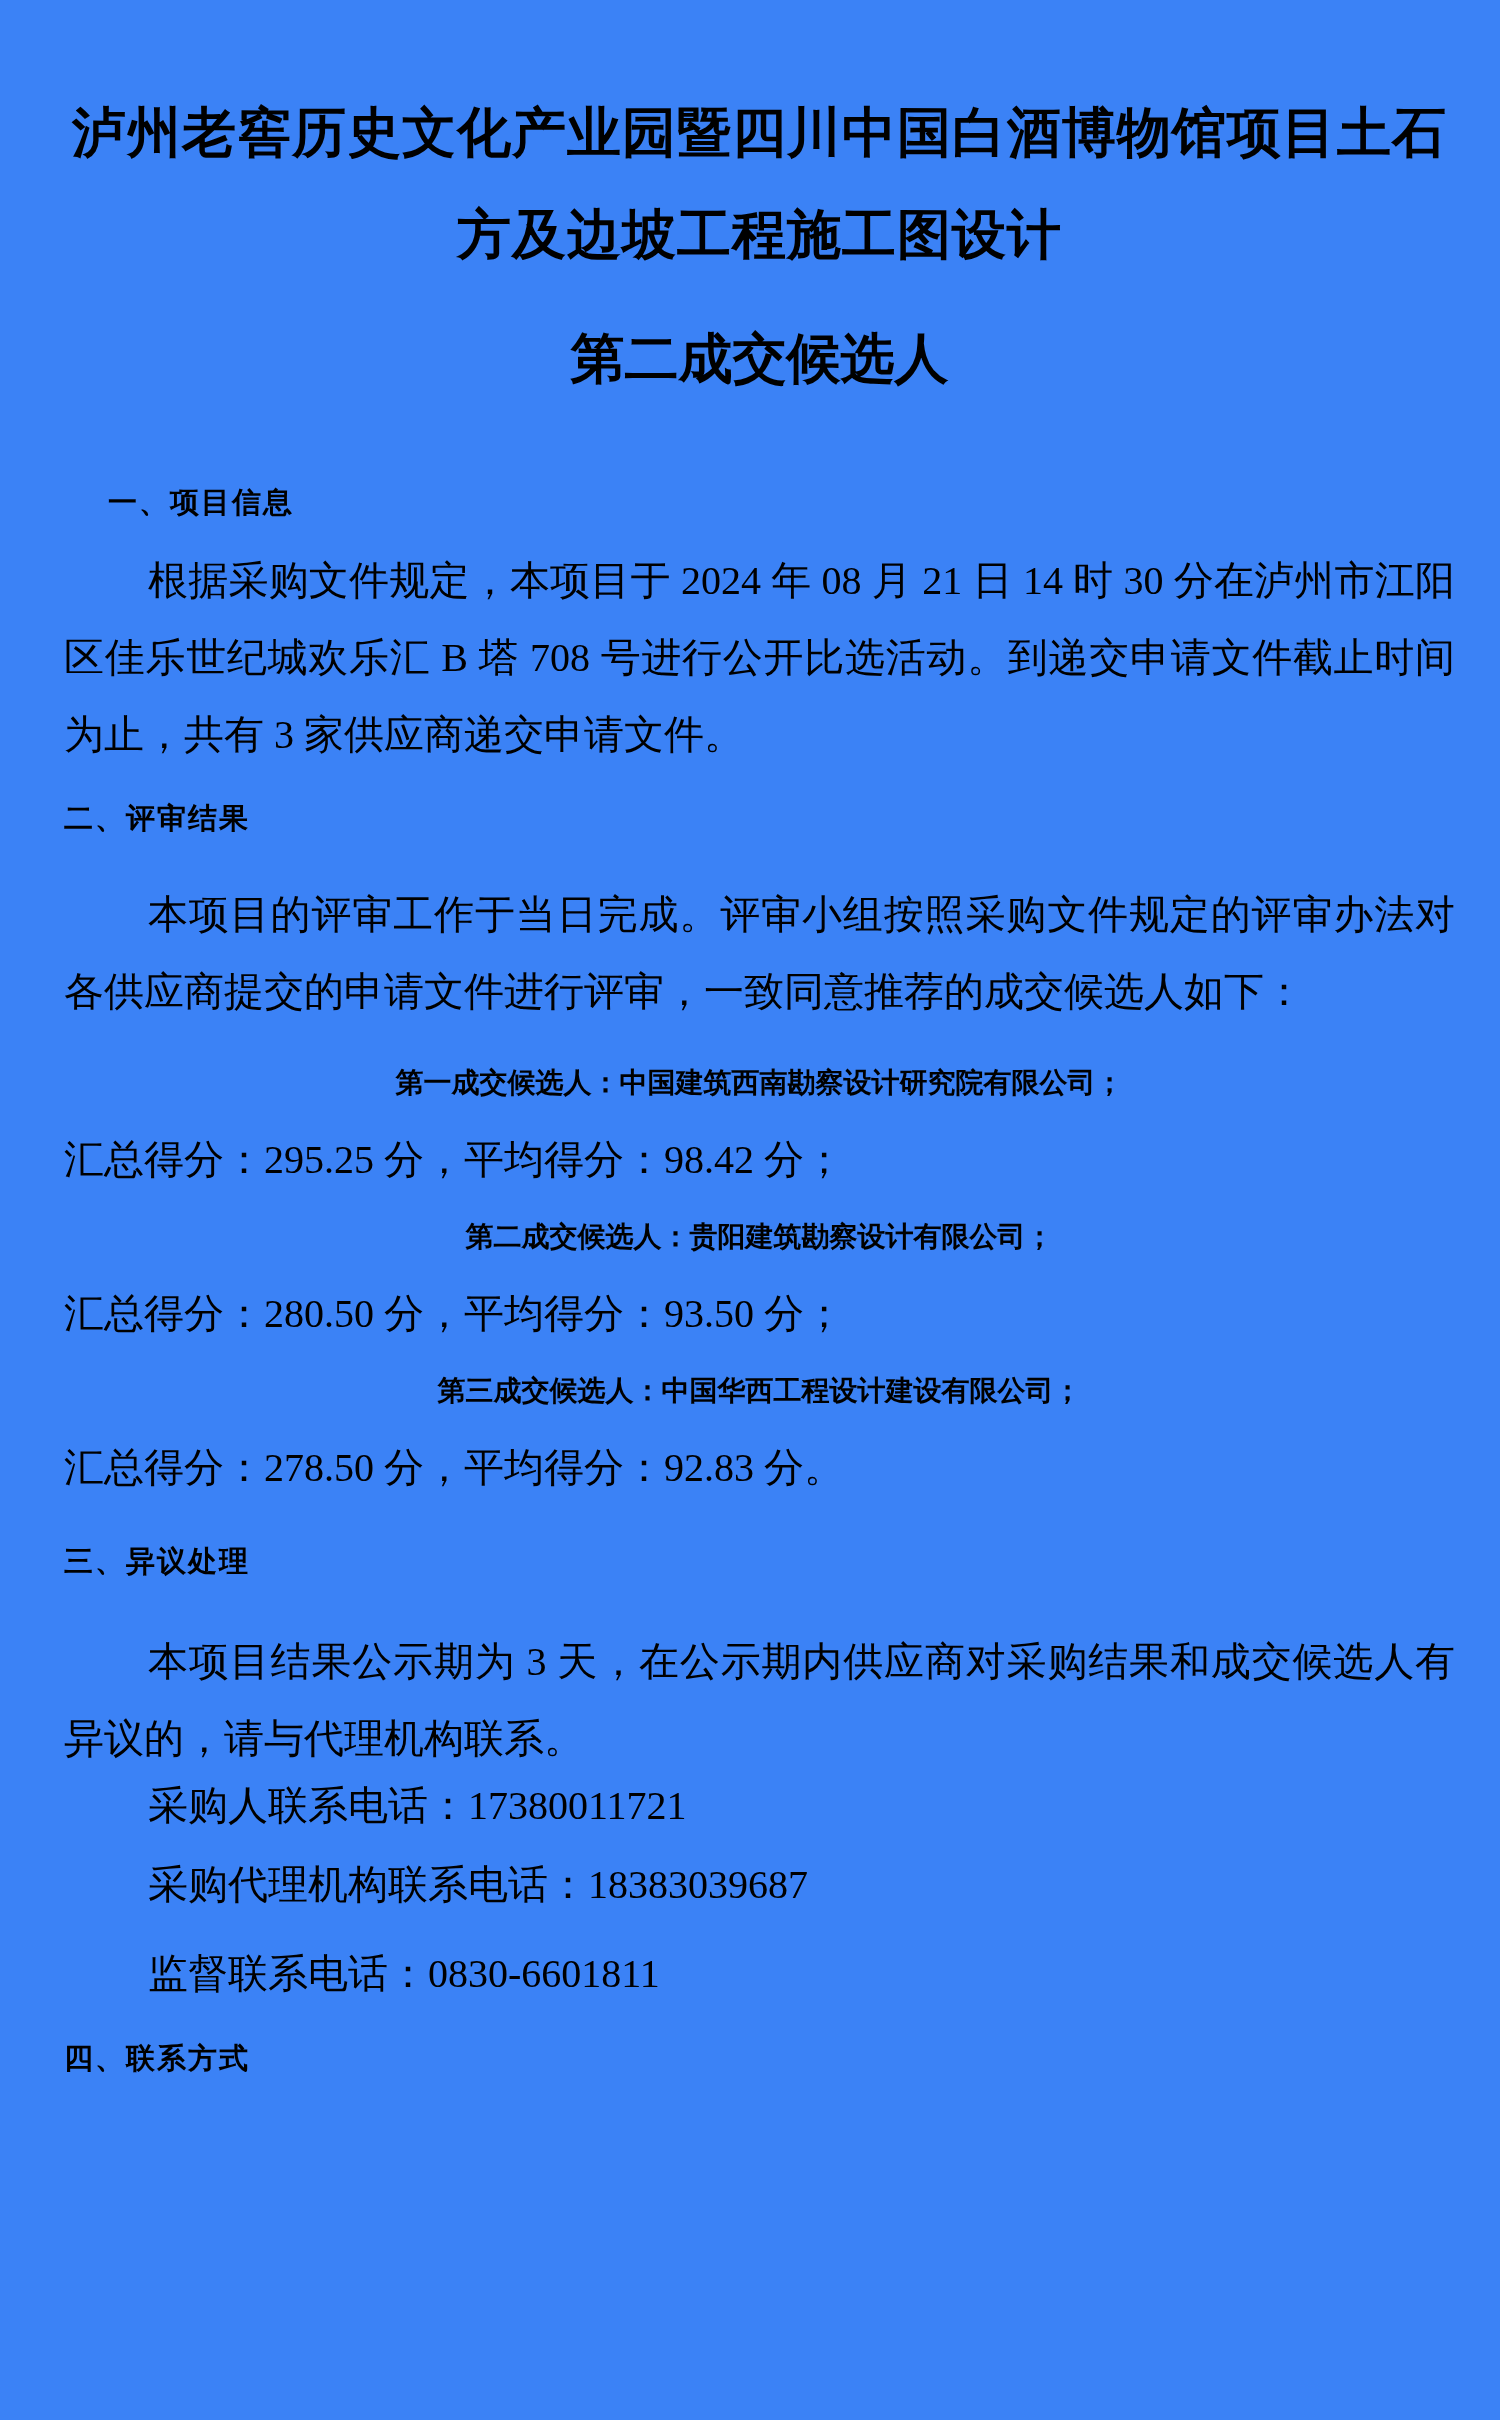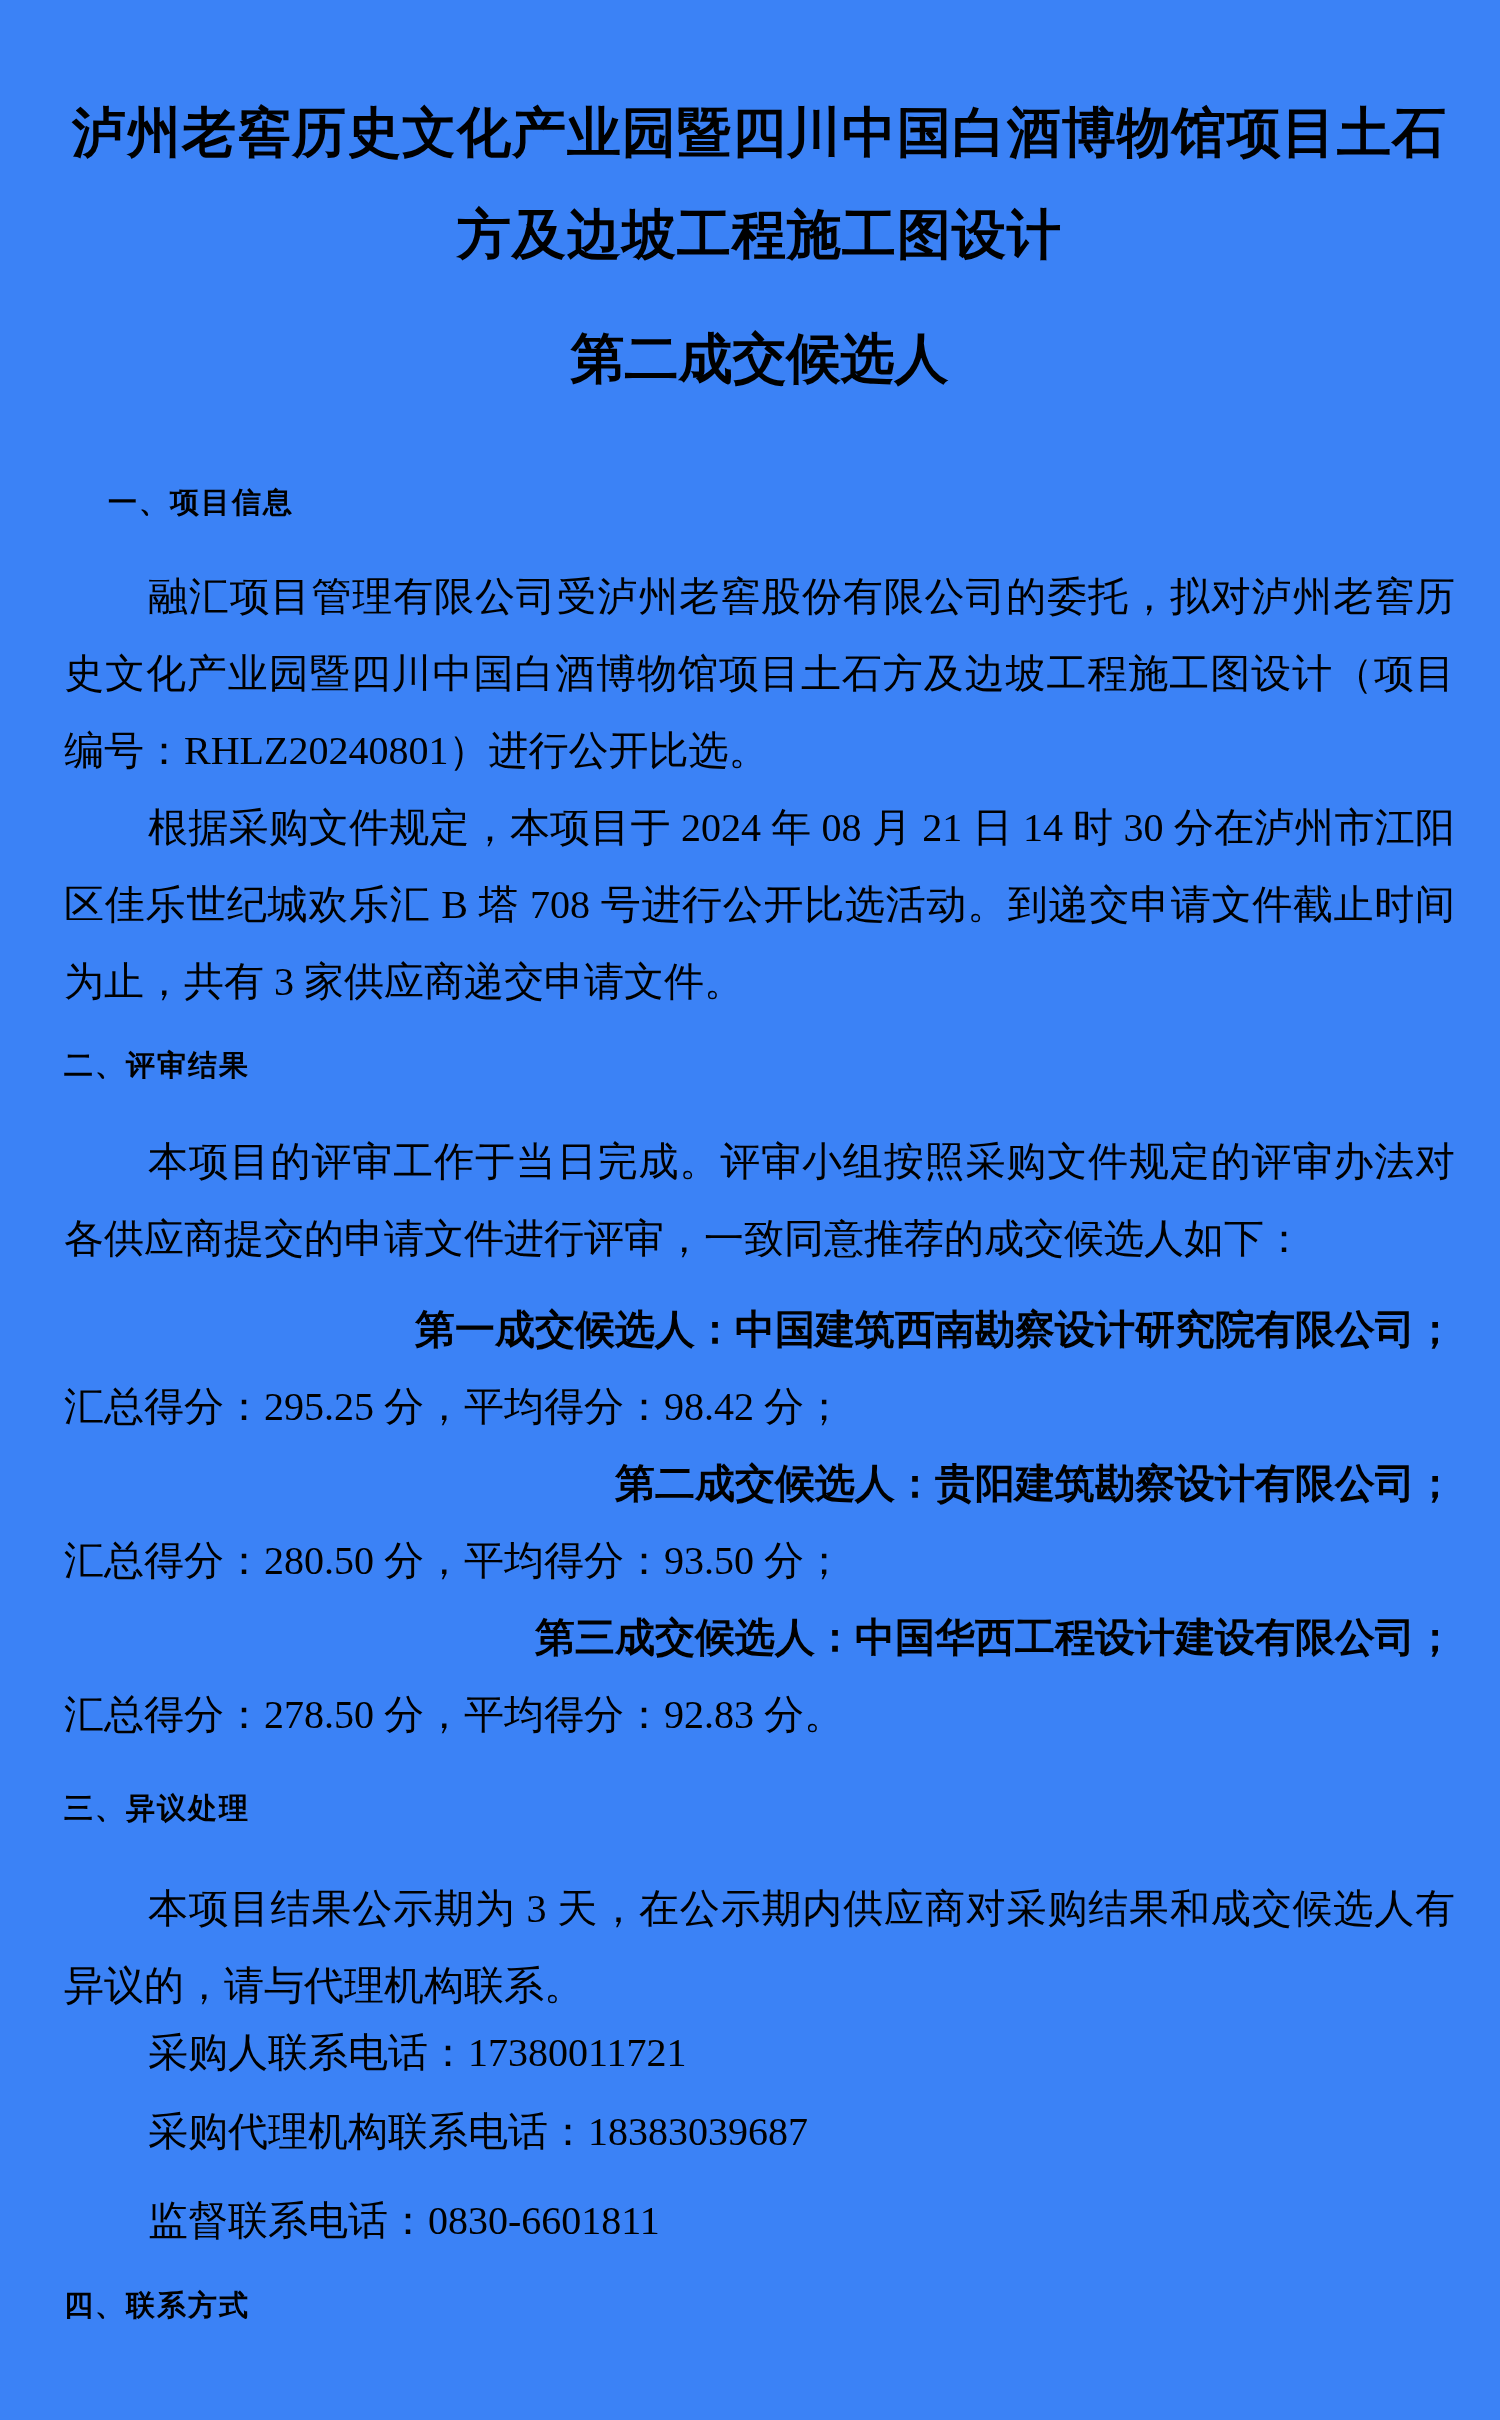--- a/index.html
+++ b/index.html
@@ -62,24 +62,24 @@
     text-align: justify;
   }
   .indent { text-indent: 84px; }
   .mt-p1 { margin-top: 16px; }
   .mt-p3 { margin-top: 18px; }
   .mt-p4 { margin-top: 22px; }
   .candidates { margin-top: 14px; }
   .cand-name {
     font-family: "Liberation Sans", "DejaVu Sans", sans-serif;
     font-weight: bold;
-    font-size: 40px;
+    font-size: 28px;
     line-height: 77px;
     margin: 0;
-    text-align: right;
+    text-align: center;
   }
   .cand-score {
     font-family: "Liberation Serif", "DejaVu Serif", serif;
     font-size: 40px;
     line-height: 77px;
     margin: 0;
     text-align: left;
   }
   .contact { text-align: left; }
   .contact-1 { margin-top: -10px; }
@@ -89,21 +89,20 @@
 </head>
 <body>
 
 <div class="page">
 
   <div class="doc-title">泸州老窖历史文化产业园暨四川中国白酒博物馆项目土石方及边坡工程施工图设计</div>
   <div class="doc-subtitle">第二成交候选人</div>
 
   <div>
     <h2 class="sec-heading h-s1">一、项目信息</h2>
-    <p class="body-p indent mt-p1">融汇项目管理有限公司受泸州老窖股份有限公司的委托，拟对泸州老窖历史文化产业园暨四川中国白酒博物馆项目土石方及边坡工程施工图设计（项目编号：RHLZ20240801）进行公开比选。</p>
     <p class="body-p indent">根据采购文件规定，本项目于 2024 年 08 月 21 日 14 时 30 分在泸州市江阳区佳乐世纪城欢乐汇 B 塔 708 号进行公开比选活动。到递交申请文件截止时间为止，共有 3 家供应商递交申请文件。</p>
   </div>
 
   <div>
     <h2 class="sec-heading h-s2">二、评审结果</h2>
     <p class="body-p indent mt-p3">本项目的评审工作于当日完成。评审小组按照采购文件规定的评审办法对各供应商提交的申请文件进行评审，一致同意推荐的成交候选人如下：</p>
     <div class="candidates">
       <p class="cand-name">第一成交候选人：中国建筑西南勘察设计研究院有限公司；</p>
       <p class="cand-score">汇总得分：295.25 分，平均得分：98.42 分；</p>
       <p class="cand-name">第二成交候选人：贵阳建筑勘察设计有限公司；</p>

